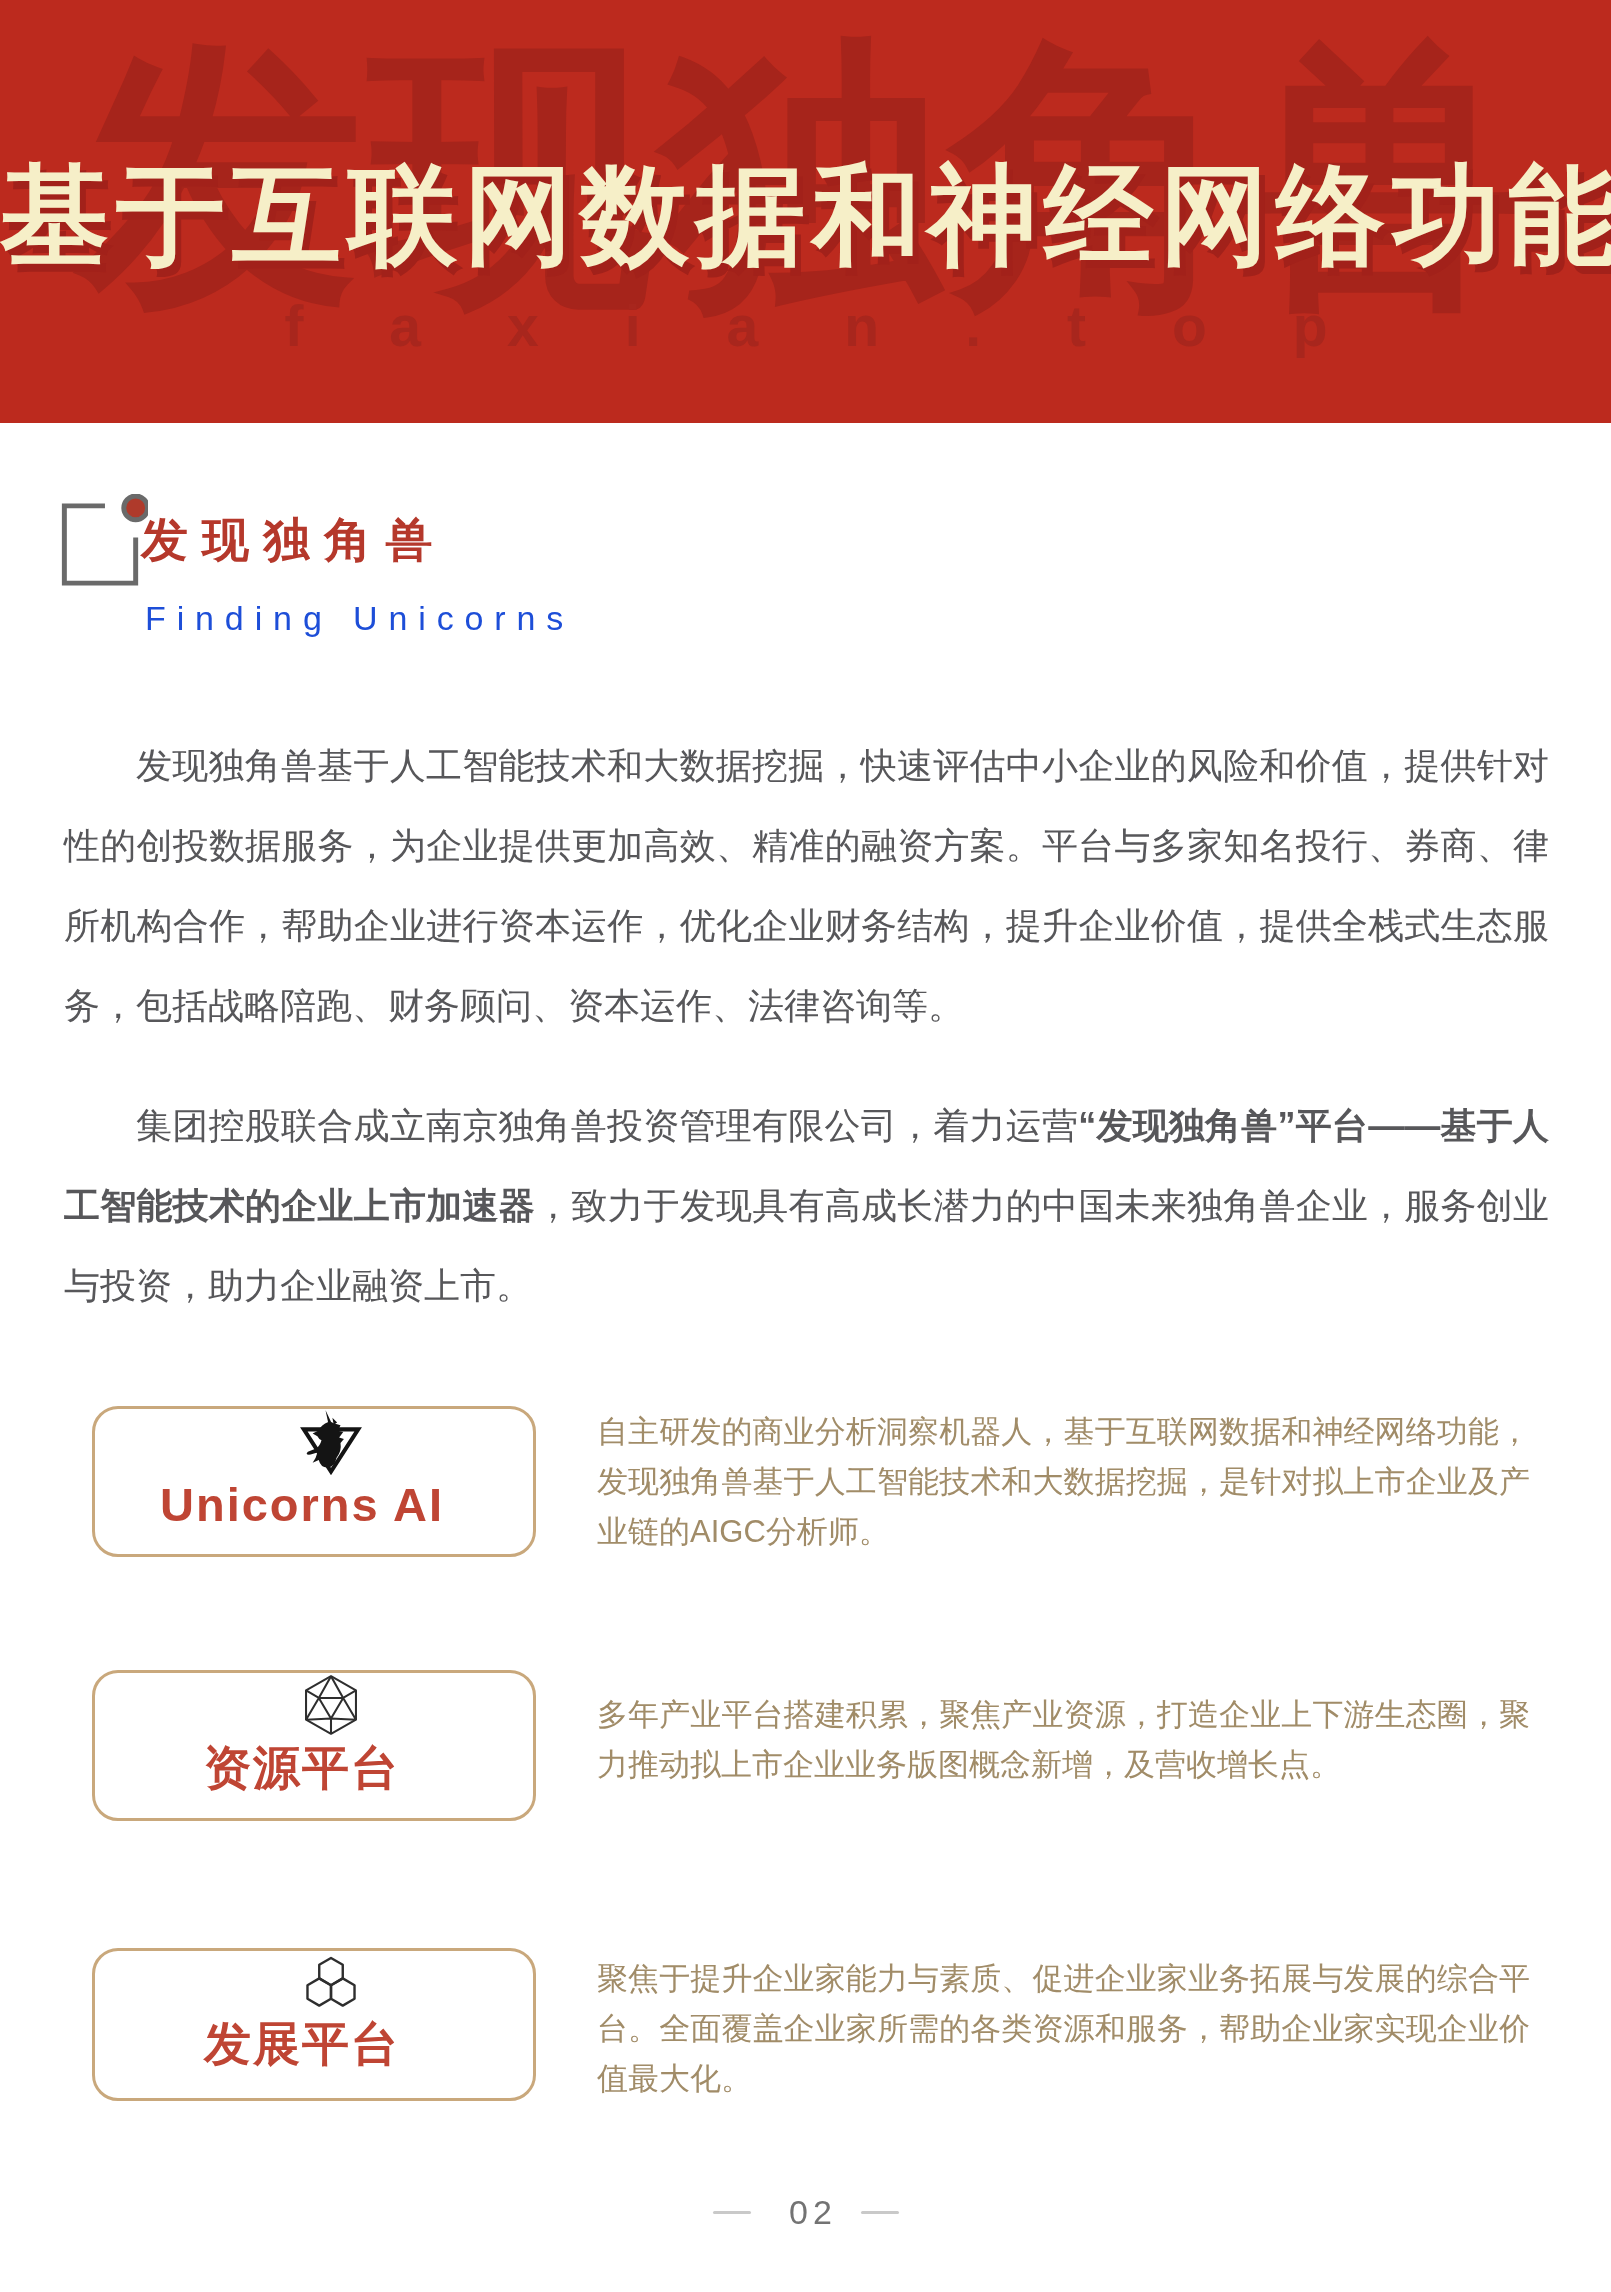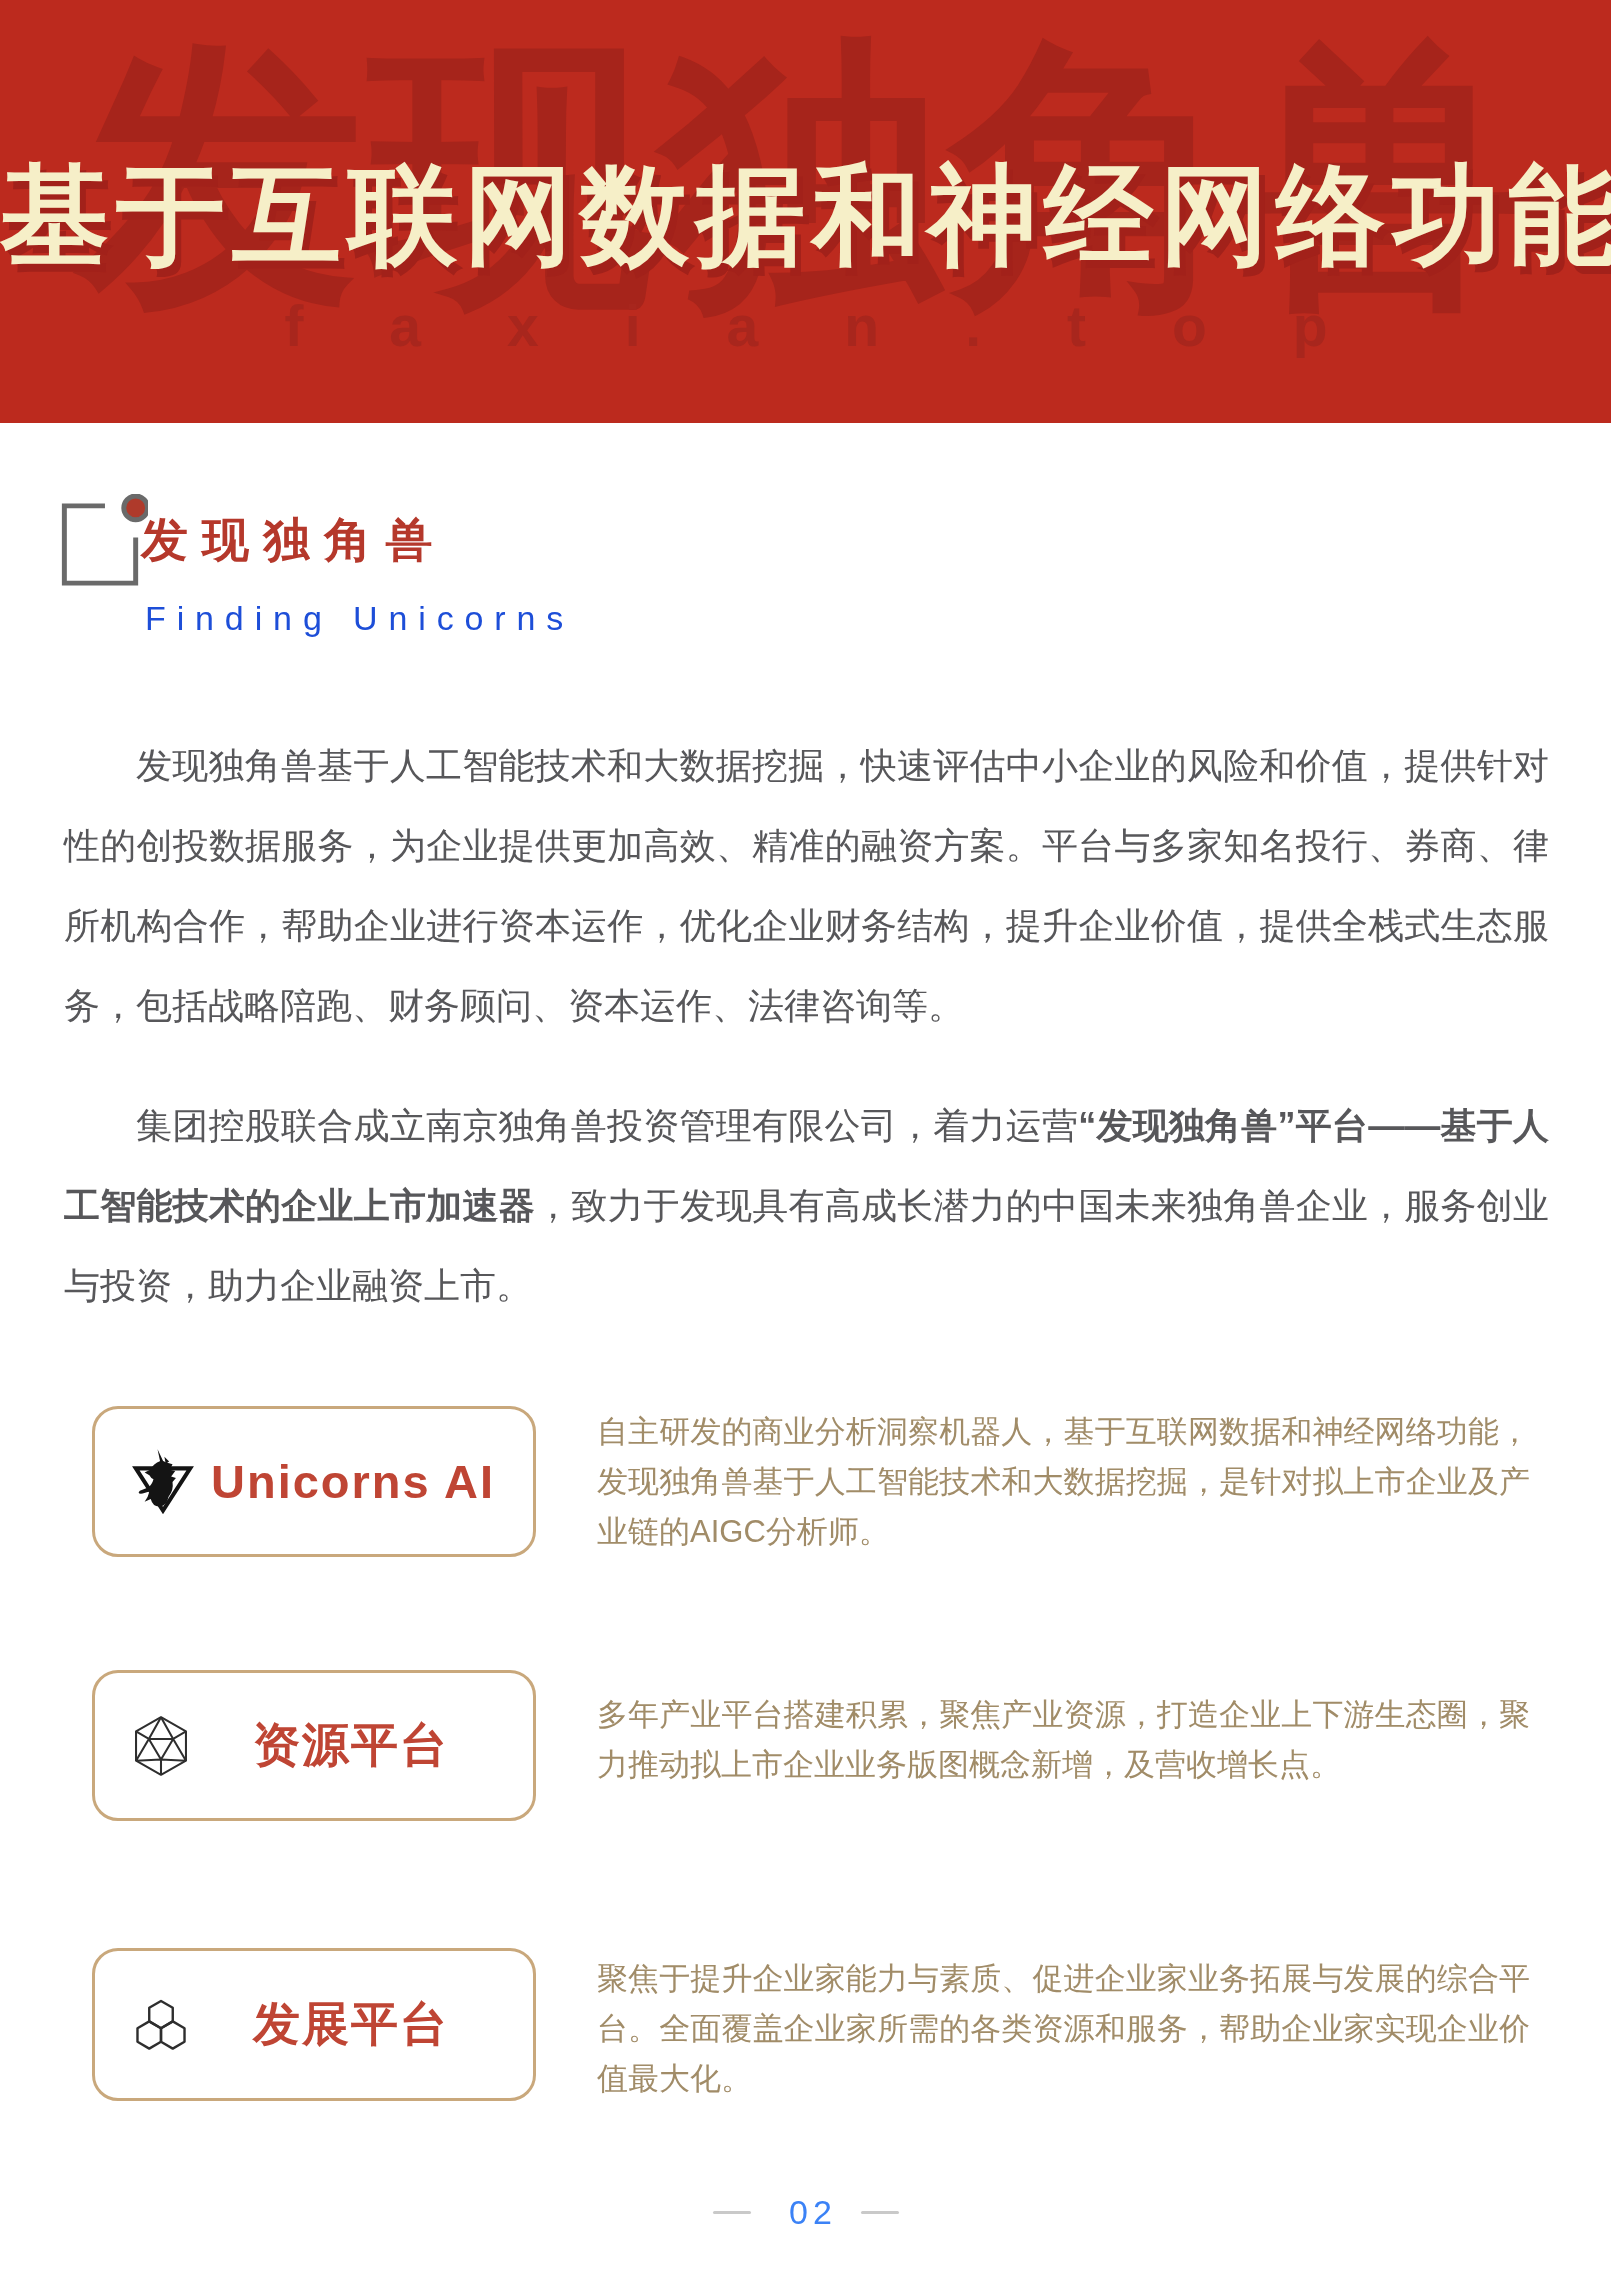--- a/index.html
+++ b/index.html
@@ -43,21 +43,21 @@
     position:absolute;left:64px;top:726px;width:1485px;
     font-size:36px;line-height:80px;color:#57575a;text-align:justify;
   }
   .intro p{margin:0;text-indent:2em;}
   .intro p + p{margin-top:40px;}
   .b{font-weight:700;}
   
   .card{
     position:absolute;left:92px;width:444px;height:151px;box-sizing:border-box;
     border:3px solid #c9a87c;border-radius:26px;background:#ffffff;
-    display:flex;align-items:center;
+    display:flex;align-items:center;flex-direction:column;
   }
   .card .card-icon{margin-left:34px;flex:0 0 auto;display:flex;align-items:center;}
   .card .card-title{
     flex:1;text-align:center;padding-right:24px;
     font-size:47px;font-weight:700;color:#bf4534;letter-spacing:2px;white-space:nowrap;
   }
   .card1{top:1406px;}
   .card2{top:1670px;}
   .card3{top:1948px;height:153px;}
   .desc{
@@ -67,21 +67,21 @@
   .desc1{top:1407px;}
   .desc2{top:1690px;}
   .desc3{top:1954px;}
   
   .footer{
     position:absolute;left:0;top:2193px;width:100%;
     display:flex;justify-content:center;align-items:center;gap:24px;
   }
   .footer .dash{width:38px;height:3px;background:#c9c9c9;border-radius:2px;}
   .footer .pagenum{
-    font-size:34px;color:#3b82f6;letter-spacing:5px;font-weight:400;margin-left:14px;
+    font-size:34px;color:#737373;letter-spacing:5px;font-weight:400;margin-left:14px;
   }
 </style>
 </head>
 <body>
 
 <header class="banner">
   <div class="wm-cn">发现独角兽</div>
   <h1 class="banner-title">基于互联网数据和神经网络功能</h1>
   <div class="wm-en">faxian.top</div>
 </header>

